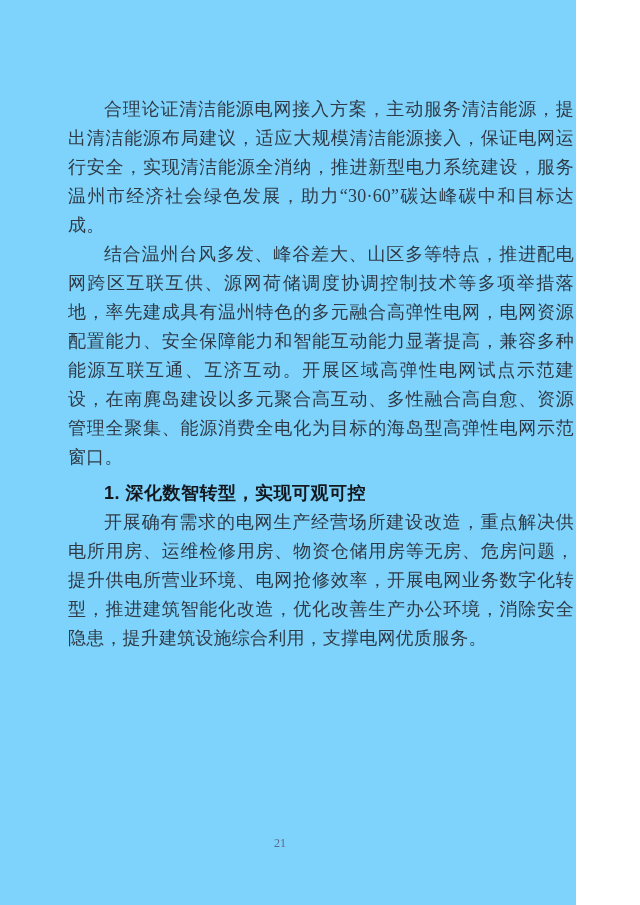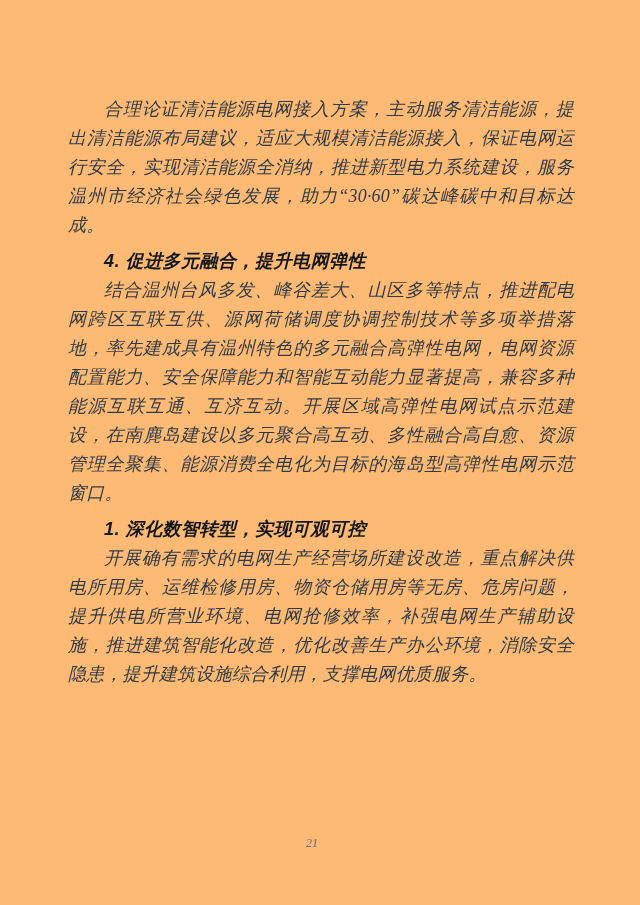--- a/index.html
+++ b/index.html
@@ -1,23 +1,22 @@
 <!DOCTYPE html>
 <html lang="zh"><head>
 <meta charset="utf-8">
 <style>
   html, body { margin: 0; padding: 0; background: #ffffff; }
   .page {
     position: relative;
-    width: 640px;
+    width: 576px;
     height: 905px;
-    background: #fdba74;
+    background: #7dd3fc;
     overflow: hidden;
     font-family: "Liberation Serif", "DejaVu Serif", serif;
-    font-style: italic;
   }
   .content {
     position: absolute;
     left: 68px;
     top: 95px;
     width: 506px;
   }
   .body-para {
     margin: 0;
     font-size: 18px;
@@ -51,25 +50,24 @@
     font-family: "Liberation Serif", "DejaVu Serif", serif;
   }
 </style>
 </head>
 <body>
 
 <div class="page">
   <div class="content">
     <p class="body-para">合理论证清洁能源电网接入方案，主动服务清洁能源，提出清洁能源布局建议，适应大规模清洁能源接入，保证电网运行安全，实现清洁能源全消纳，推进新型电力系统建设，服务温州市经济社会绿色发展，助力“30·60”碳达峰碳中和目标达成。</p>
 
-    <h3 class="section-heading">4. 促进多元融合，提升电网弹性</h3>
 
     <p class="body-para">结合温州台风多发、峰谷差大、山区多等特点，推进配电网跨区互联互供、源网荷储调度协调控制技术等多项举措落地，率先建成具有温州特色的多元融合高弹性电网，电网资源配置能力、安全保障能力和智能互动能力显著提高，兼容多种能源互联互通、互济互动。开展区域高弹性电网试点示范建设，在南麂岛建设以多元聚合高互动、多性融合高自愈、资源管理全聚集、能源消费全电化为目标的海岛型高弹性电网示范窗口。</p>
 
     <h3 class="section-heading">1. 深化数智转型，实现可观可控</h3>
 
 
 
-    <p class="body-para">开展确有需求的电网生产经营场所建设改造，重点解决供电所用房、运维检修用房、物资仓储用房等无房、危房问题，提升供电所营业环境、电网抢修效率，补强电网生产辅助设施，推进建筑智能化改造，优化改善生产办公环境，消除安全隐患，提升建筑设施综合利用，支撑电网优质服务。</p>
+    <p class="body-para">开展确有需求的电网生产经营场所建设改造，重点解决供电所用房、运维检修用房、物资仓储用房等无房、危房问题，提升供电所营业环境、电网抢修效率，开展电网业务数字化转型，推进建筑智能化改造，优化改善生产办公环境，消除安全隐患，提升建筑设施综合利用，支撑电网优质服务。</p>
   </div>
 
   <div class="page-number">21</div>
 </div>
 
 </body></html>

